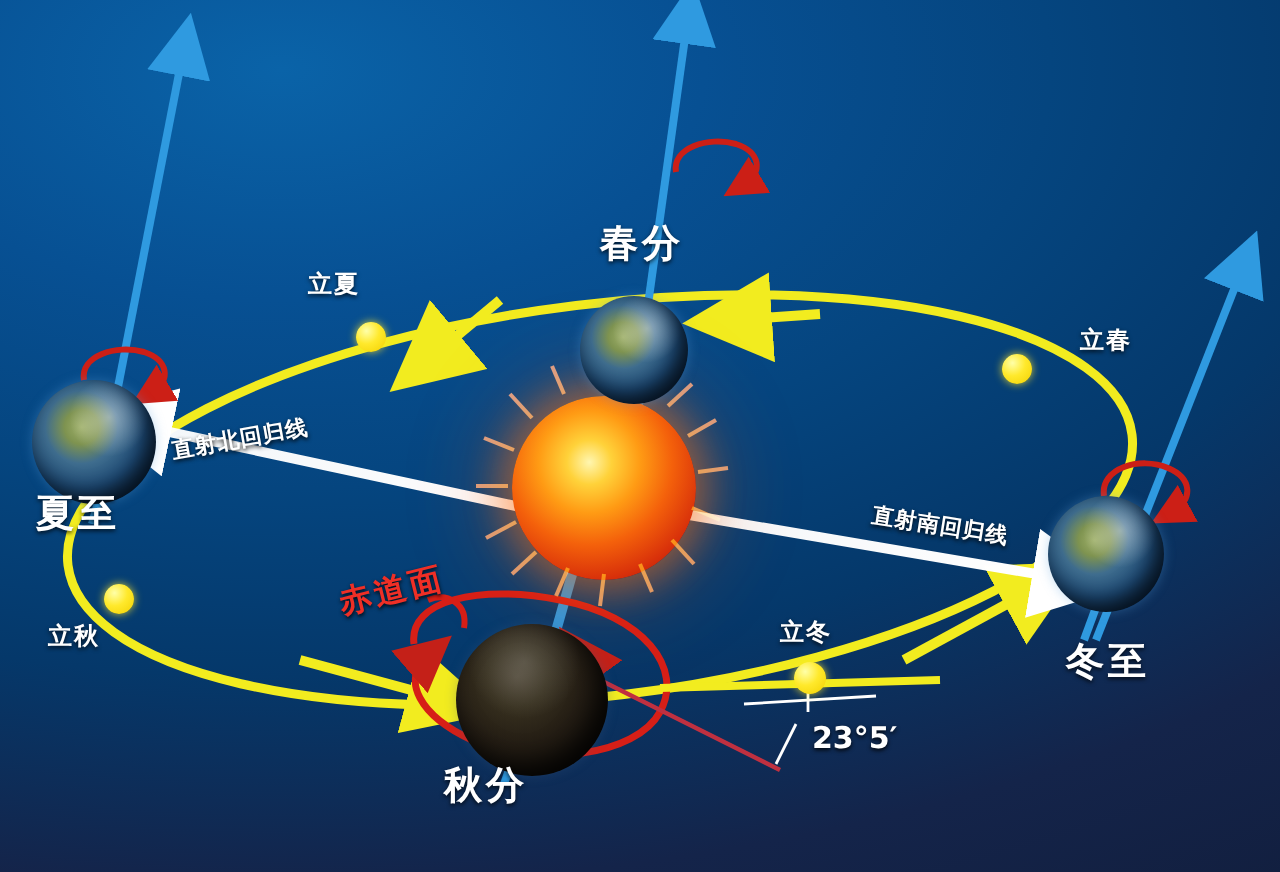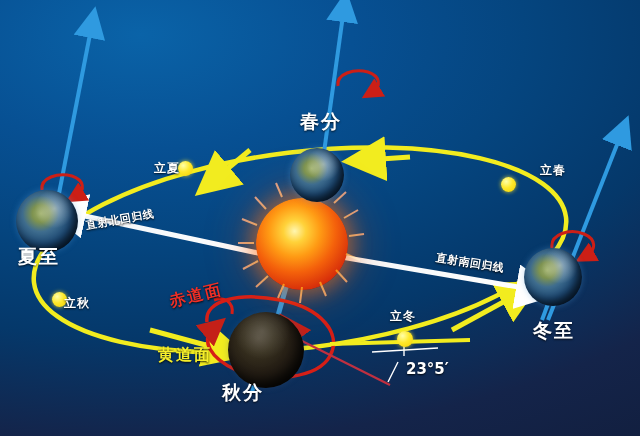--- a/index.html
+++ b/index.html
@@ -213,32 +213,31 @@
   <div class="node-dot" style="left:397px;top:331px;width:16px;height:16px;"></div>
 
   <div class="lbl season-major" style="left:18px;top:244px;text-align:center;">夏至</div>
 
   <div class="lbl season-major" style="left:300px;top:109px;">春分</div>
 
   <div class="lbl season-major" style="left:533px;top:318px;">冬至</div>
 
   <div class="lbl season-major" style="left:222px;top:380px;">秋分</div>
 
-  <div class="lbl season-minor" style="left:154px;top:160px;">立夏</div>
+  <div class="lbl season-minor" style="left:154px;top:134px;">立夏</div>
 
   <div class="lbl season-minor" style="left:540px;top:162px;">立春</div>
 
-  <div class="lbl season-minor" style="left:24px;top:295px;margin-left:40px;">立秋</div>
+  <div class="lbl season-minor" style="left:24px;top:310px;">立秋</div>
 
   <div class="lbl season-minor" style="left:390px;top:308px;">立冬</div>
 
   <div class="lbl ray-lbl" style="left:86px;top:218px;transform:rotate(-10deg);transform-origin:left center;">直射北回归线</div>
 
   <div class="lbl ray-lbl" style="left:436px;top:250px;transform:rotate(9deg);transform-origin:left center;">直射南回归线</div>
 
   <div class="lbl plane-red" style="left:170px;top:292px;transform:rotate(-14deg);transform-origin:left center;">赤道面</div>
 
-  <div class="lbl plane-yellow" style="left:158px;top:345px;">黄道面</div>
 
   <div class="lbl angle-val" style="left:406px;top:360px;">23°5′</div>
 
 
 </div>
 
 </body></html>

